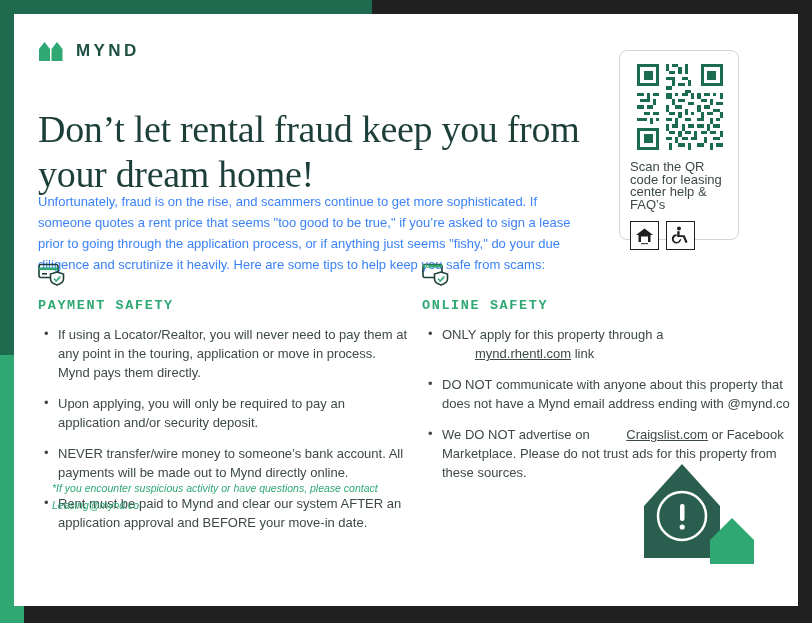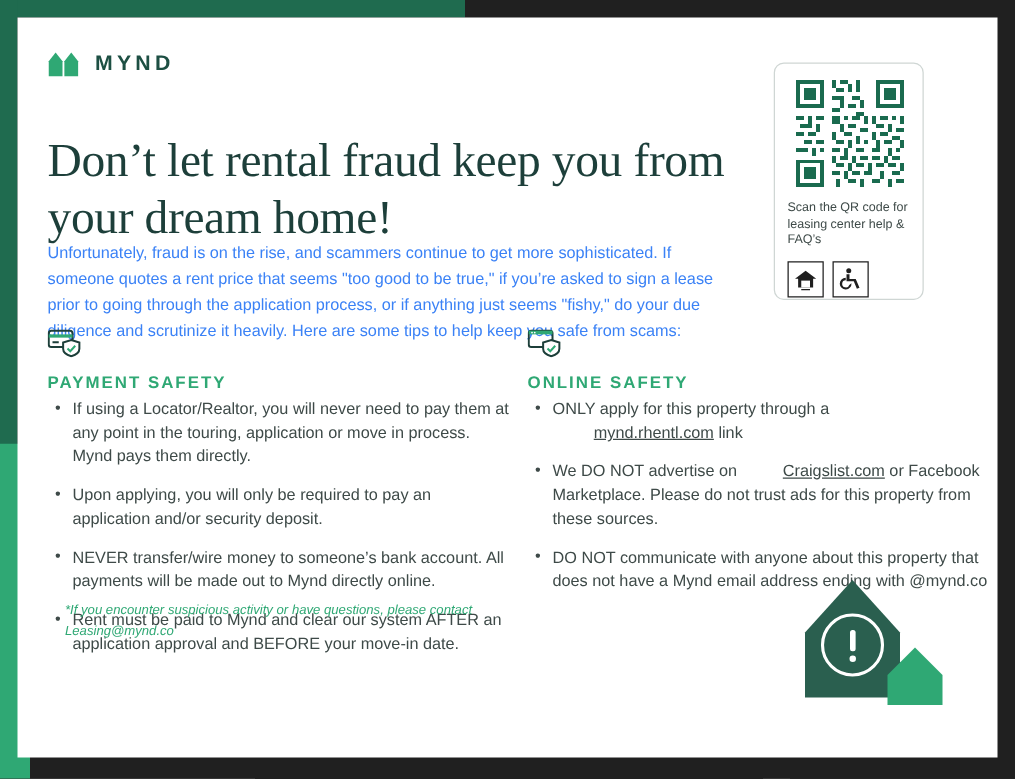--- a/index.html
+++ b/index.html
@@ -119,21 +119,21 @@
     box-sizing: border-box;
   }
   .qr-img {
     width: 100px;
     height: 92px;
     margin: 0 auto;
     display: block;
   }
   .qr-caption {
     margin-top: 8px;
-    font-size: 10px;
+    font-size: 13px;
     line-height: 12.5px;
     color: #3e4a48;
   }
   .qr-badges {
     display: flex;
     gap: 7px;
     margin-top: 10px;
   }
   .badge-box {
     width: 29px; height: 29px;
@@ -156,21 +156,22 @@
   .col-icon {
     width: 30px;
     height: 24px;
     margin-bottom: 12px;
   }
   .col-title {
     font-size: 13.5px;
     font-weight: bold;
     letter-spacing: 1.6px;
     color: #2fa874;
-    margin-bottom: 4px;
+    margin-bottom: 12px;
+    font-family: Liberation Mono, monospace;
   }
   ul.bullets {
     margin: 0;
     padding: 0;
     list-style: none;
   }
   ul.bullets li {
     position: relative;
     padding-left: 20px;
     font-size: 13px;
@@ -391,24 +392,24 @@
         <path d="M19 10 L25.5 12 L25.5 17 C25.5 20 22.5 22 19 23 C15.5 22 12.5 20 12.5 17 L12.5 12 Z" fill="#ffffff" stroke="#1d3f3a" stroke-width="1.6"></path>
         <path d="M16 16.8 L18.2 19 L22.2 14.6" fill="none" stroke="#2fa874" stroke-width="1.6"></path>
       </svg>
     </div>
     <div class="col-title">ONLINE SAFETY</div>
     <ul class="bullets">
       <li>
         <span>ONLY apply for this property through a </span><a class="link" href="#">mynd.rhentl.com</a><span> link</span>
       </li>
       <li>
-        <span>We DO NOT advertise on </span><a class="link" href="#">Craigslist.com</a><span> or Facebook Marketplace. Please do not trust ads for this property from these sources.</span>
+        <span>DO NOT communicate with anyone about this property that does not have a Mynd email address ending with @mynd.co</span>
       </li>
       <li>
-        <span>DO NOT communicate with anyone about this property that does not have a Mynd email address ending with @mynd.co</span>
+        <span>We DO NOT advertise on </span><a class="link" href="#">Craigslist.com</a><span> or Facebook Marketplace. Please do not trust ads for this property from these sources.</span>
       </li>
     </ul>
   </div>
 
   <div class="footnote">*If you encounter suspicious activity or have questions, please contact Leasing@mynd.co</div>
 
   <div class="house-graphic">
     <svg width="130" height="128" viewBox="0 0 130 128">
       <path d="M10 52 L48 10 L86 52 L86 104 L10 104 Z" fill="#2a5f4f"></path>
       <circle cx="48" cy="62" r="24" fill="none" stroke="#ffffff" stroke-width="2.5"></circle>

